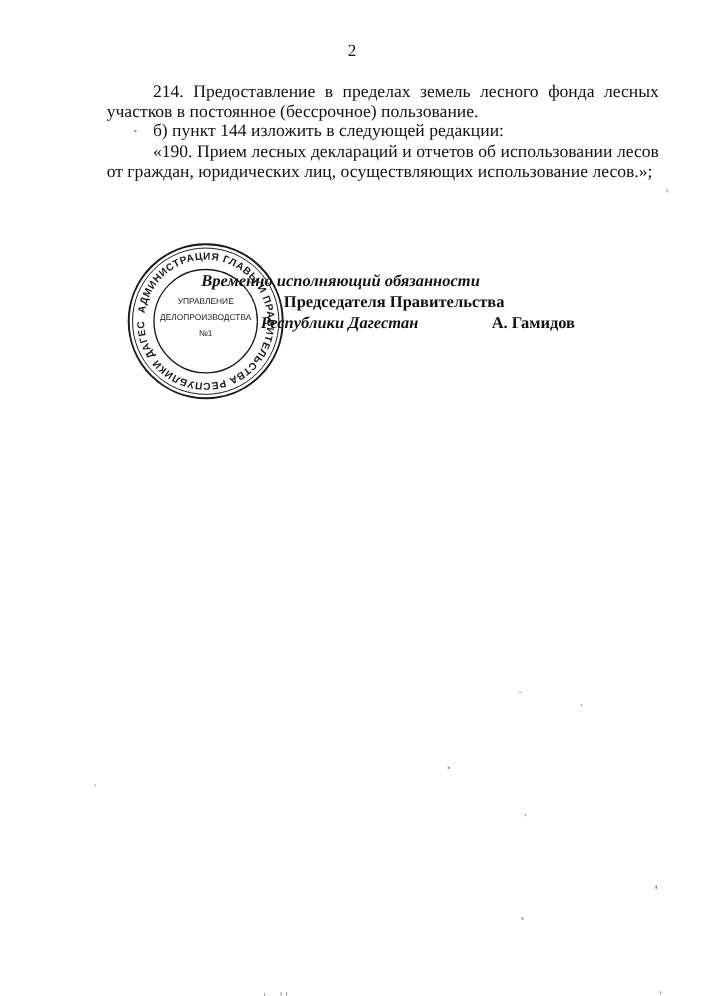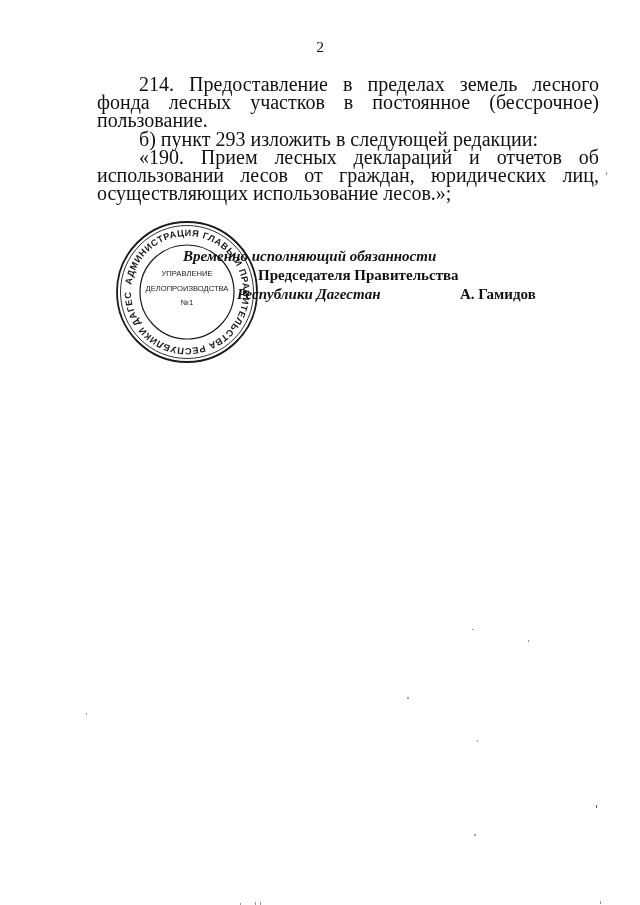--- a/index.html
+++ b/index.html
@@ -1,37 +1,37 @@
 <!DOCTYPE html>
 <html><head>
 <meta charset="utf-8">
 <style>
   html, body { margin: 0; padding: 0; background: #ffffff; }
   body { width: 640px; height: 905px; position: relative; overflow: hidden;
          font-family: "Liberation Serif", "DejaVu Serif", serif; color: #111; }
   .page-number { position: absolute; top: 38px; left: 0; width: 640px; text-align: center;
                  font-size: 15.5px; }
-  .body-text { position: absolute; top: 75px; left: 97px; width: 502px; font-size: 20px;
+  .body-text { position: absolute; top: 75px; left: 97px; width: 502px; font-size: 16px;
                line-height: 18.2px; }
   .para { margin: 0; text-align: justify; text-align-last: left; }
   .indent { text-indent: 42px; }
   .signature { position: absolute; top: 247px; left: 0; width: 640px; font-weight: bold;
                font-size: 15px; line-height: 19px; }
   .sig-line { position: absolute; white-space: nowrap; }
   .stamp { position: absolute; left: 114px; top: 219px; width: 146px; height: 146px; }
   .speck { position: absolute; background: #9a9a9a; }
 </style>
 </head>
 <body>
 
 <div class="page-number">2</div>
 
 <div class="body-text">
   <p class="para indent">214. Предоставление в пределах земель лесного фонда лесных участков в постоянное (бессрочное) пользование.</p>
-  <p class="para indent">б) пункт 293 изложить в следующей редакции:</p>
+  <p class="para indent">б) пункт 144 изложить в следующей редакции:</p>
   <p class="para indent">«190. Прием лесных деклараций и отчетов об использовании лесов от граждан, юридических лиц, осуществляющих использование лесов.»;</p>
 </div>
 
 <svg class="stamp" viewBox="0 0 146 146" xmlns="http://www.w3.org/2000/svg">
   <defs>
     <path id="ringPath" d="M 73,73 m -56,0 a 56,56 0 1,1 112,0 a 56,56 0 1,1 -112,0"></path>
   </defs>
   <circle cx="73" cy="73" r="70" fill="none" stroke="#1a1a1a" stroke-width="1.8"></circle>
   <circle cx="73" cy="73" r="66.5" fill="none" stroke="#1a1a1a" stroke-width="0.9"></circle>
   <circle cx="73" cy="73" r="47" fill="none" stroke="#1a1a1a" stroke-width="1.2"></circle>
@@ -42,21 +42,21 @@
   </text>
   <text x="73" y="57" text-anchor="middle" font-family="'Liberation Sans', sans-serif" font-size="7.6" fill="#1a1a1a">УПРАВЛЕНИЕ</text>
   <text x="73" y="72" text-anchor="middle" font-family="'Liberation Sans', sans-serif" font-size="7.6" fill="#1a1a1a">ДЕЛОПРОИЗВОДСТВА</text>
   <text x="73" y="86" text-anchor="middle" font-family="'Liberation Sans', sans-serif" font-size="7.6" fill="#1a1a1a">№1</text>
 </svg>
 
 <div class="signature">
   <span class="sig-line" style="left:183px; top:0px;font-style:italic;">Временно исполняющий обязанности</span>
   <span class="sig-line" style="left:214px; top:19px;margin-left:44px;">Председателя Правительства</span>
   <span class="sig-line" style="left:237px; top:38px;font-style:italic;">Республики Дагестан</span>
-  <span class="sig-line" style="left:447px; top:38px;margin-left:13px;">А. Гамидов</span>
+  <span class="sig-line" style="left:447px; top:38px;">А. Гамидов</span>
 </div>
 
 <div class="speck" style="left:122px;top:118px;width:2px;height:2px;"></div>
 <div class="speck" style="left:606px;top:172px;width:1px;height:3px;"></div>
 <div class="speck" style="left:472px;top:629px;width:2px;height:1px;"></div>
 <div class="speck" style="left:528px;top:640px;width:1px;height:2px;"></div>
 <div class="speck" style="left:407px;top:697px;width:2px;height:2px;"></div>
 <div class="speck" style="left:86px;top:713px;width:1px;height:2px;"></div>
 <div class="speck" style="left:477px;top:740px;width:1px;height:2px;"></div>
 <div class="speck" style="left:596px;top:805px;width:1px;height:3px;background:#555;"></div>

